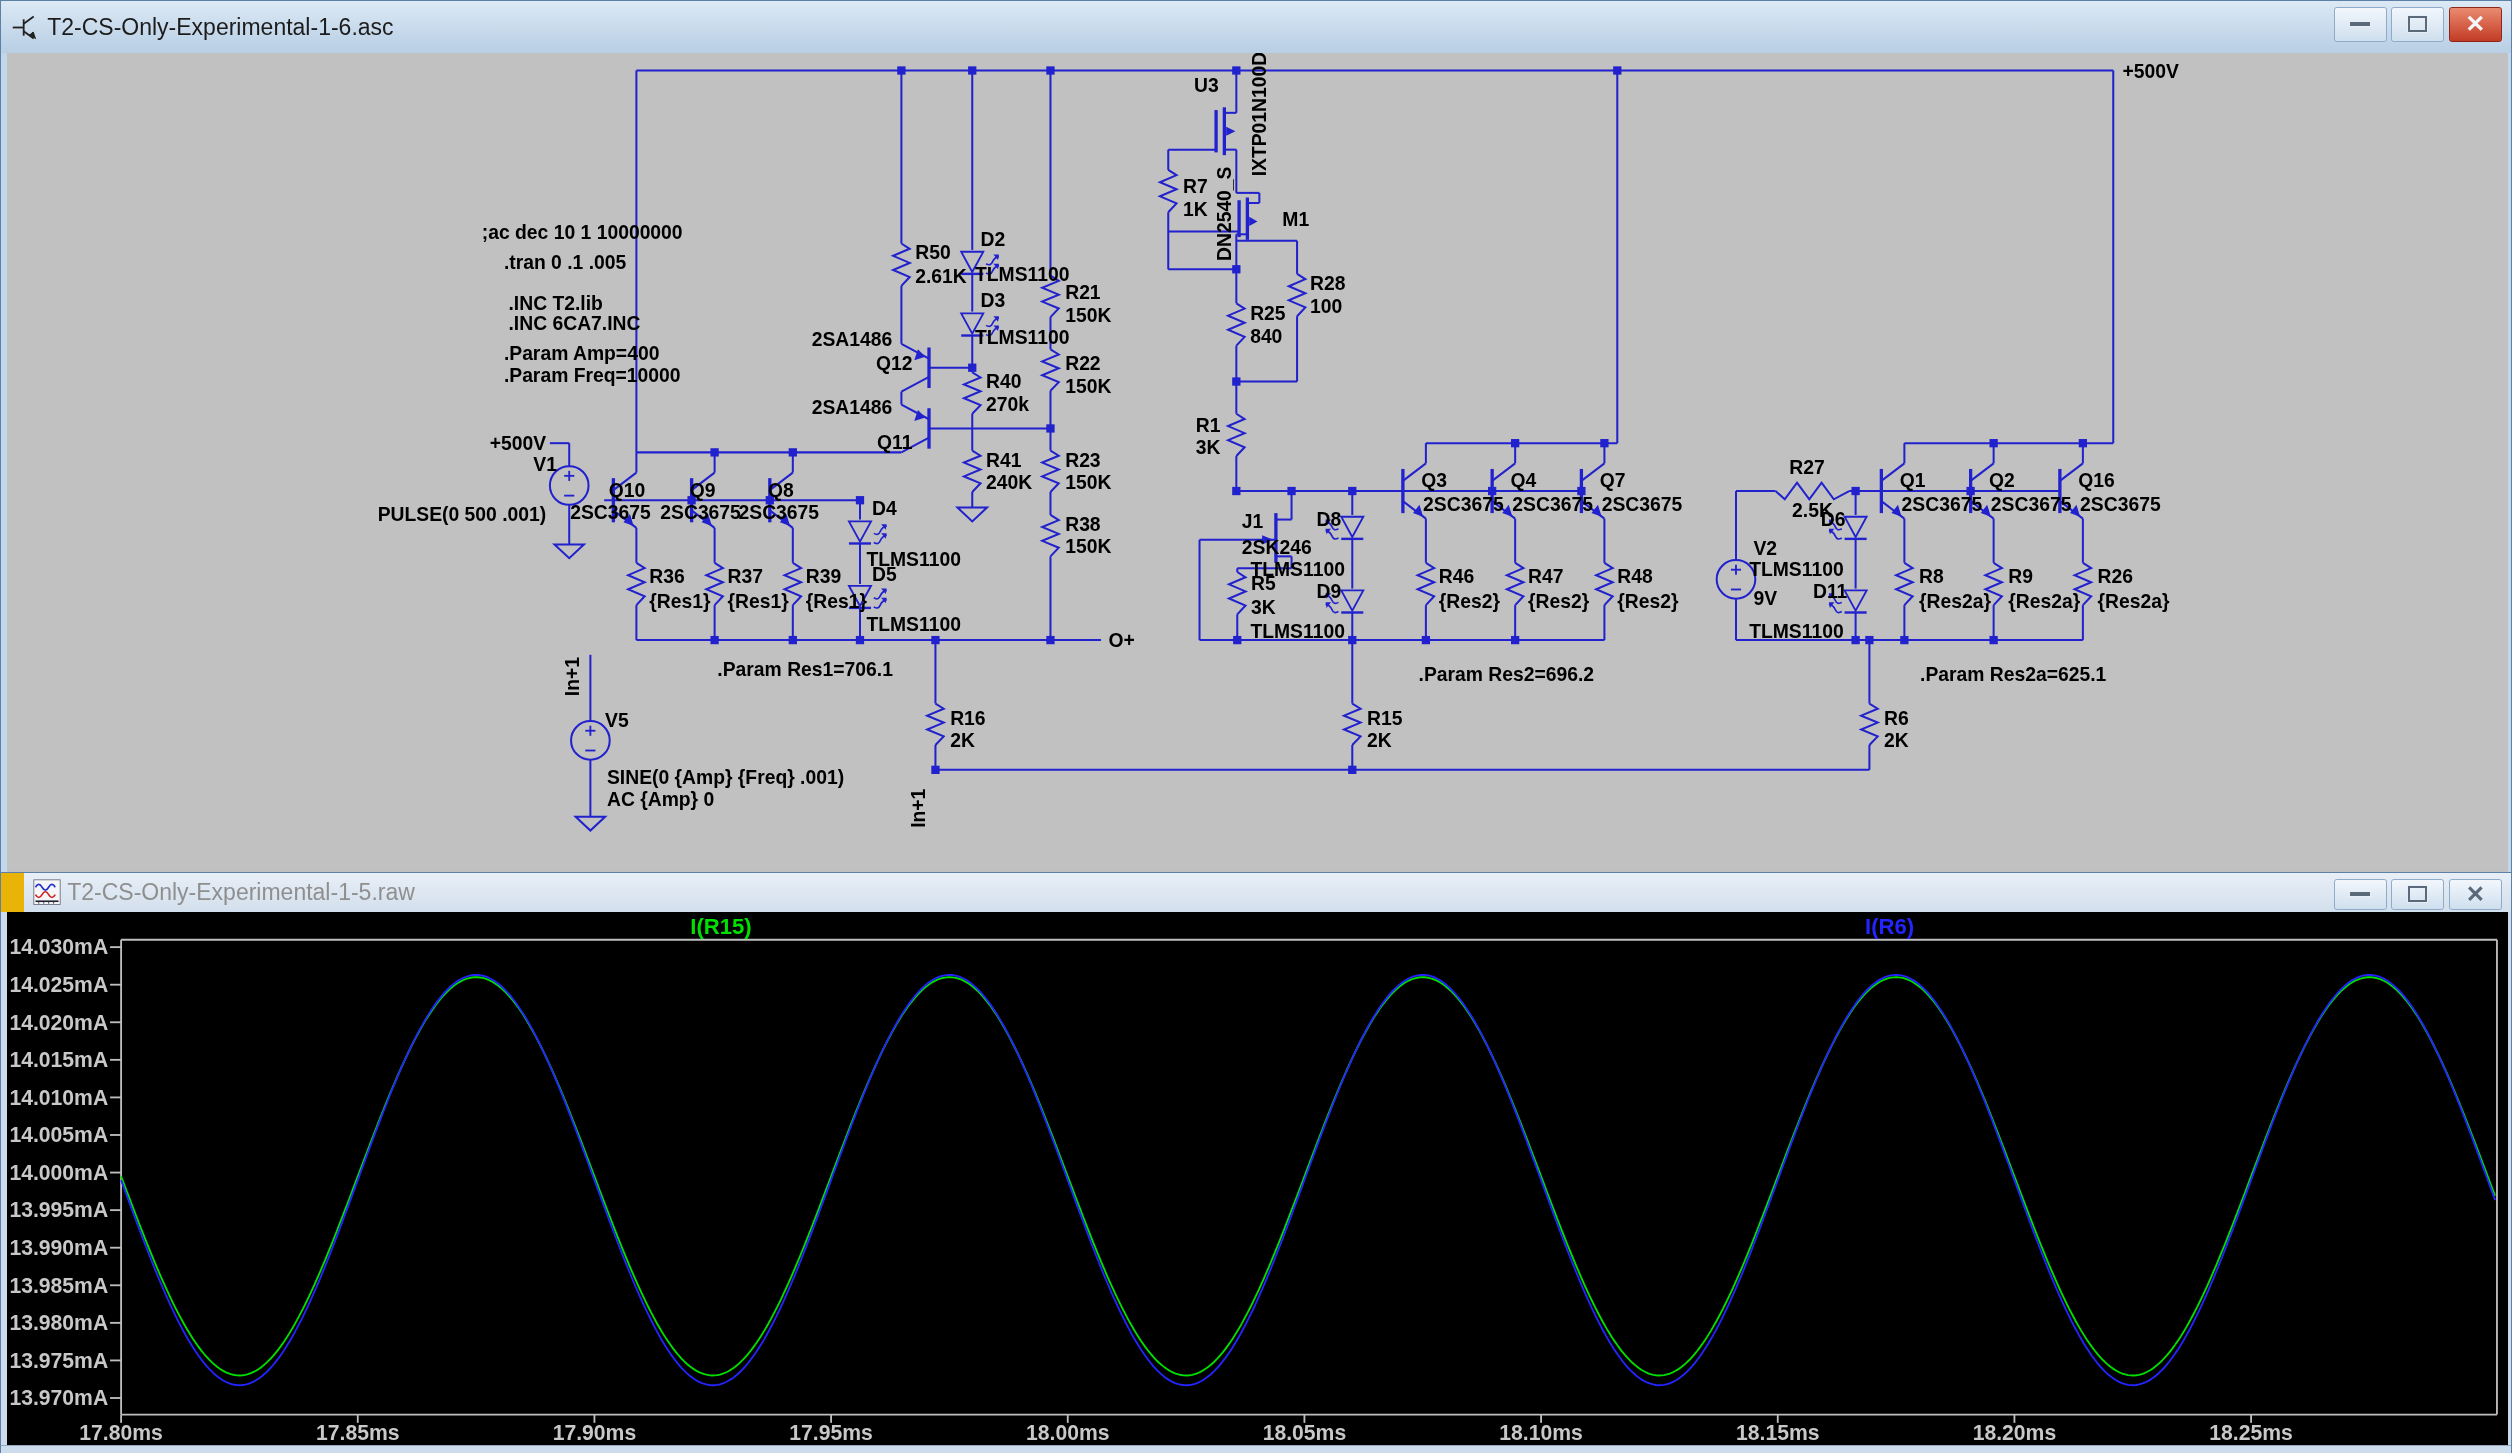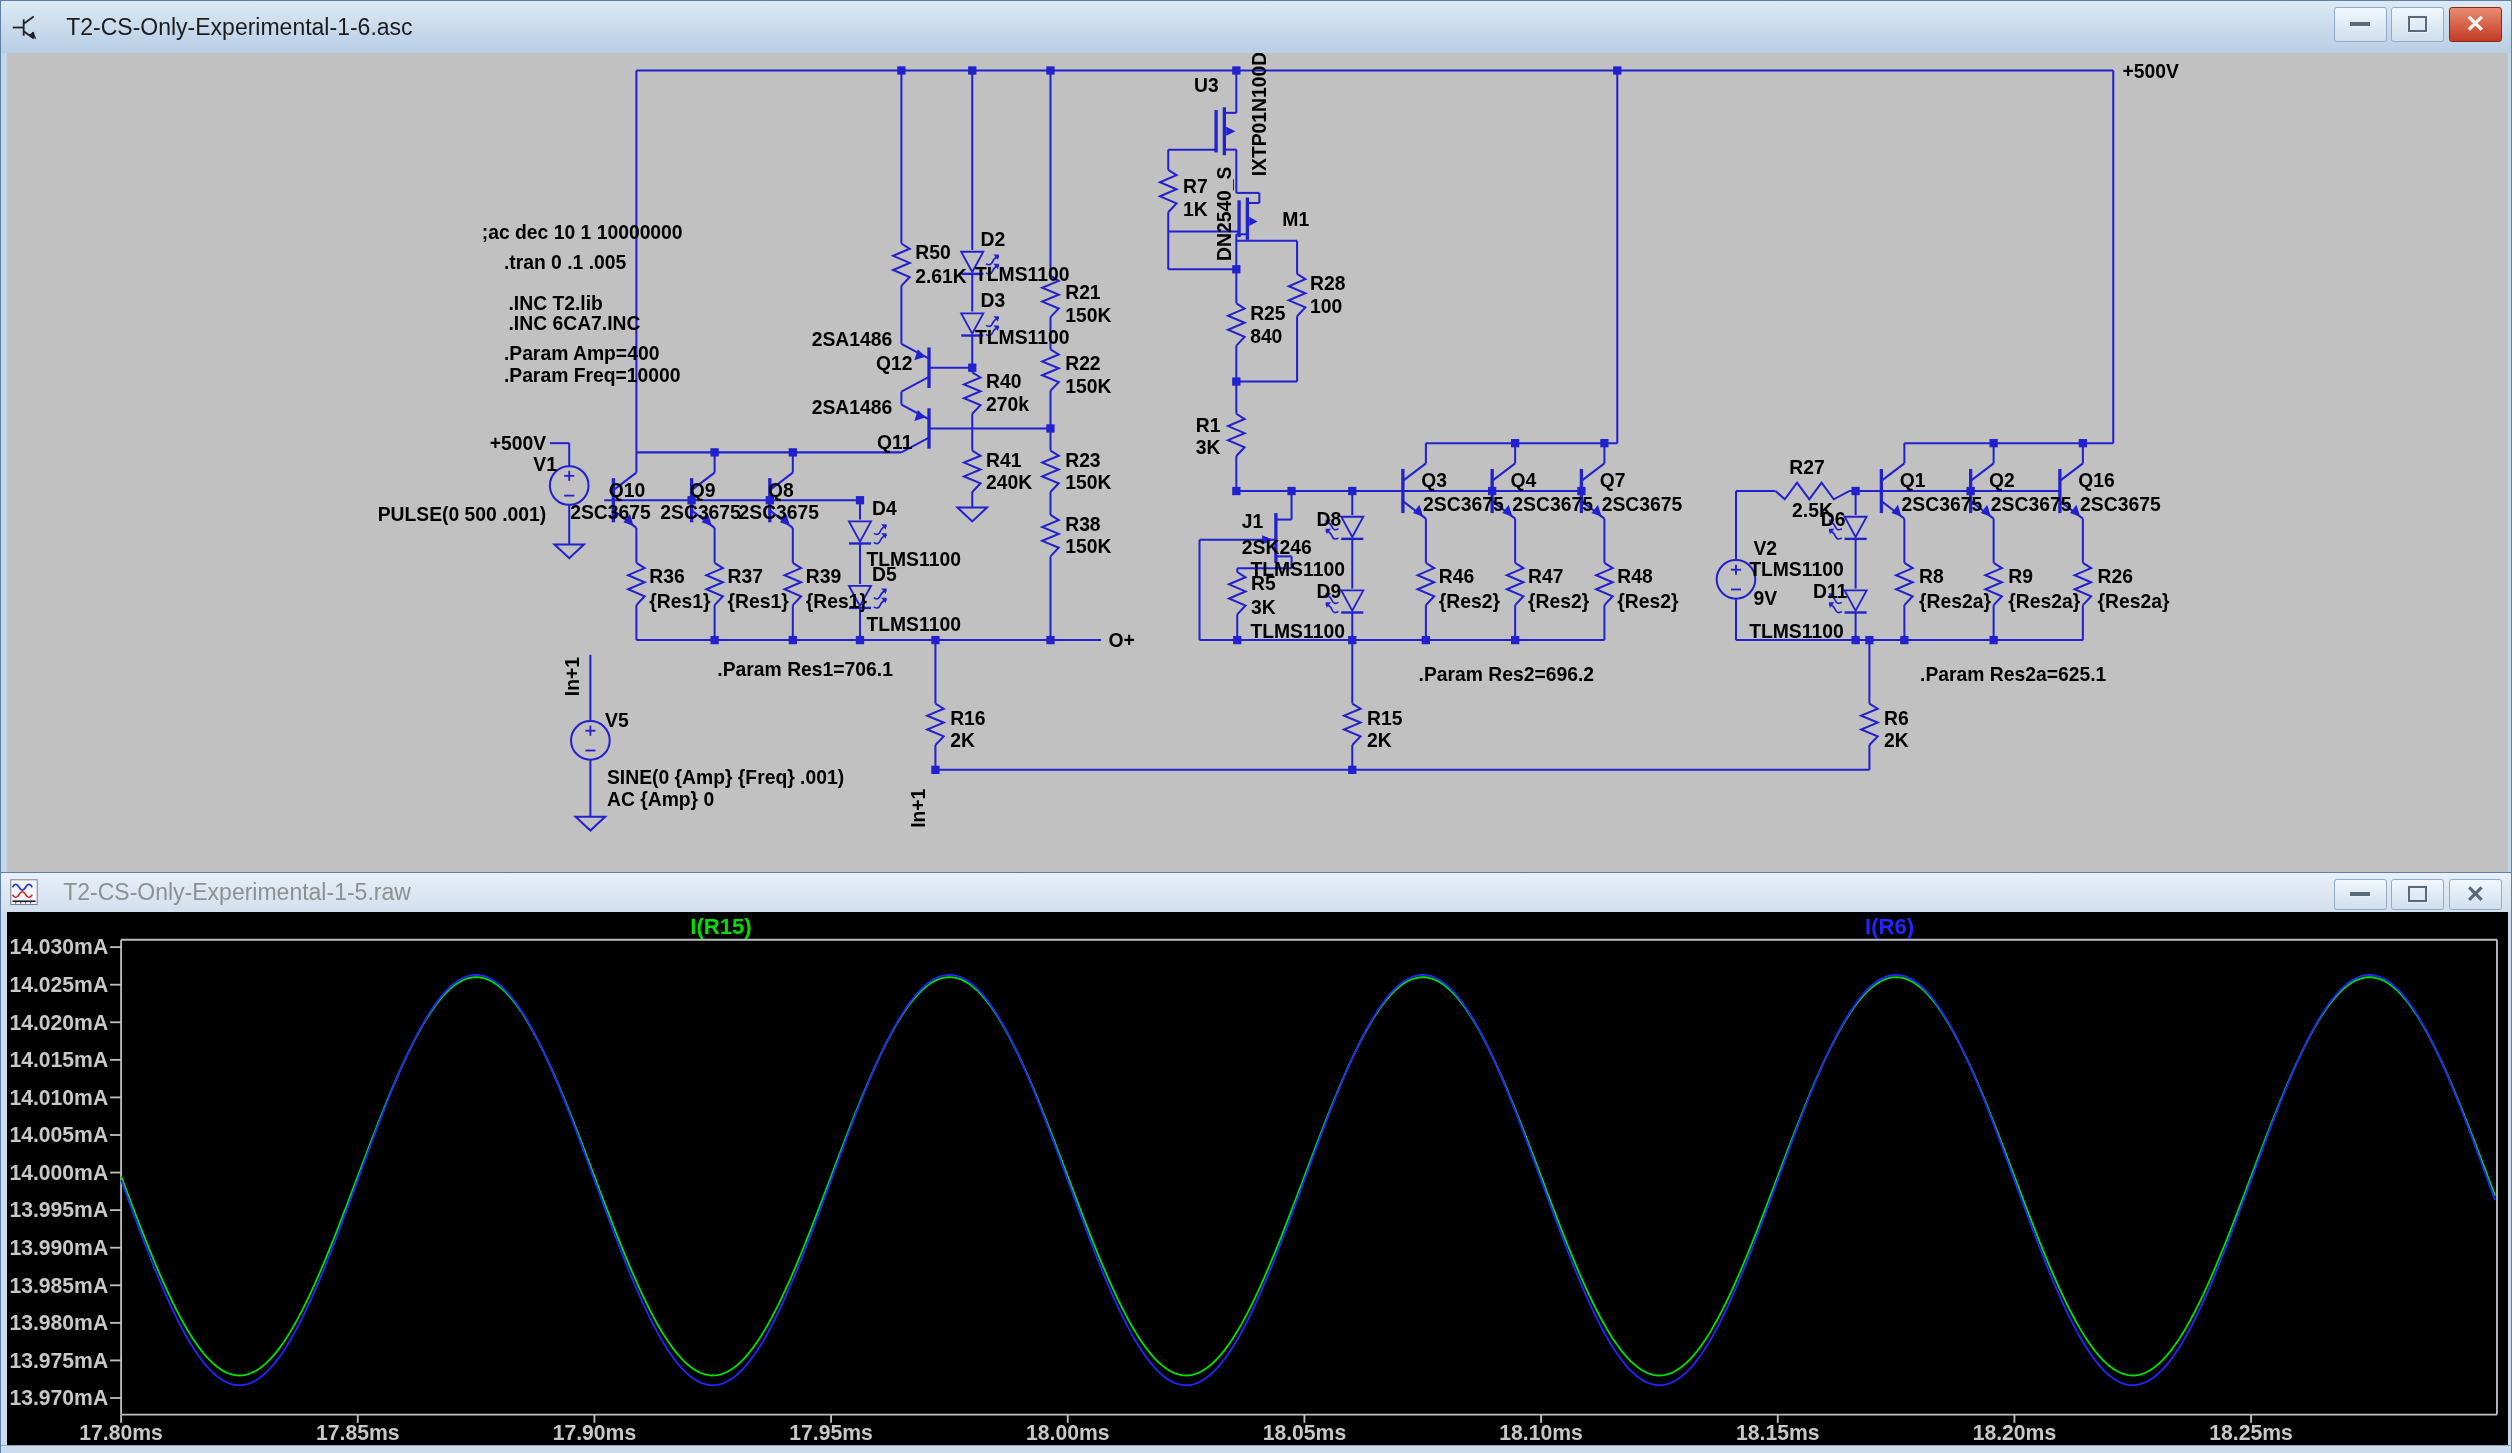--- a/index.html
+++ b/index.html
@@ -1,28 +1,28 @@
 <!DOCTYPE html>
 <html style="font-size:14.7px"><head>
 <meta charset="utf-8">
 <style>
   html,body{margin:0;padding:0;background:#9aa7b4;}
   #stage{position:relative;width:2512px;height:1454px;overflow:hidden;
          font-family:"Liberation Sans", sans-serif;}
   .window{position:absolute;left:0;width:2512px;box-sizing:border-box;
           border:1.8px solid #5d81a6;}
   #top-window{top:0;height:872px;background:#c1c1c1;}
-  #bottom-window{top:872px;height:582px;background:#eab308;}
+  #bottom-window{top:872px;height:582px;background:#eab308;padding-left:23px;}
   .titlebar{position:relative;width:100%;display:flex;align-items:center;}
   #top-titlebar{height:52px;background:linear-gradient(#dce9f5,#b7cee4);
                 border-bottom:0.9px solid #8fa9c4;}
   #bottom-titlebar{height:39px;background:linear-gradient(#e8eff7,#d2dfec);
                    border-bottom:0.9px solid #a8bacc;}
   .win-icon{margin-left:9.2px;width:31px;height:31px;flex:0 0 auto;}
-  .win-title{margin-left:25px;font-size:23px;}
+  .win-title{margin-left:6px;font-size:23px;}
   #top-titlebar .win-title{color:#1c1c1c;}
   #bottom-titlebar .win-title{color:#8f8f8f;}
   .caption-buttons{position:absolute;right:9.2px;top:5.5px;display:flex;gap:4.6px;}
   .cap-btn{width:53px;height:35px;box-sizing:border-box;border-radius:2.8px;
            display:flex;align-items:center;justify-content:center;cursor:default;}
   .btn-light{background:linear-gradient(#f2f7fc,#cfdfee);border:0.9px solid #8fabc7;}
   .btn-close-active{background:linear-gradient(#ea8b70,#c23b24);border:0.9px solid #8e2716;}
   .glyph-min{width:20px;height:4.6px;background:#5a6a7a;border:0.9px solid #e8eef4;}
   .glyph-max{width:14.7px;height:12px;border:2.8px solid #5a6a7a;background:transparent;
              box-shadow:0 0 0 0.9px #e8eef4;}

